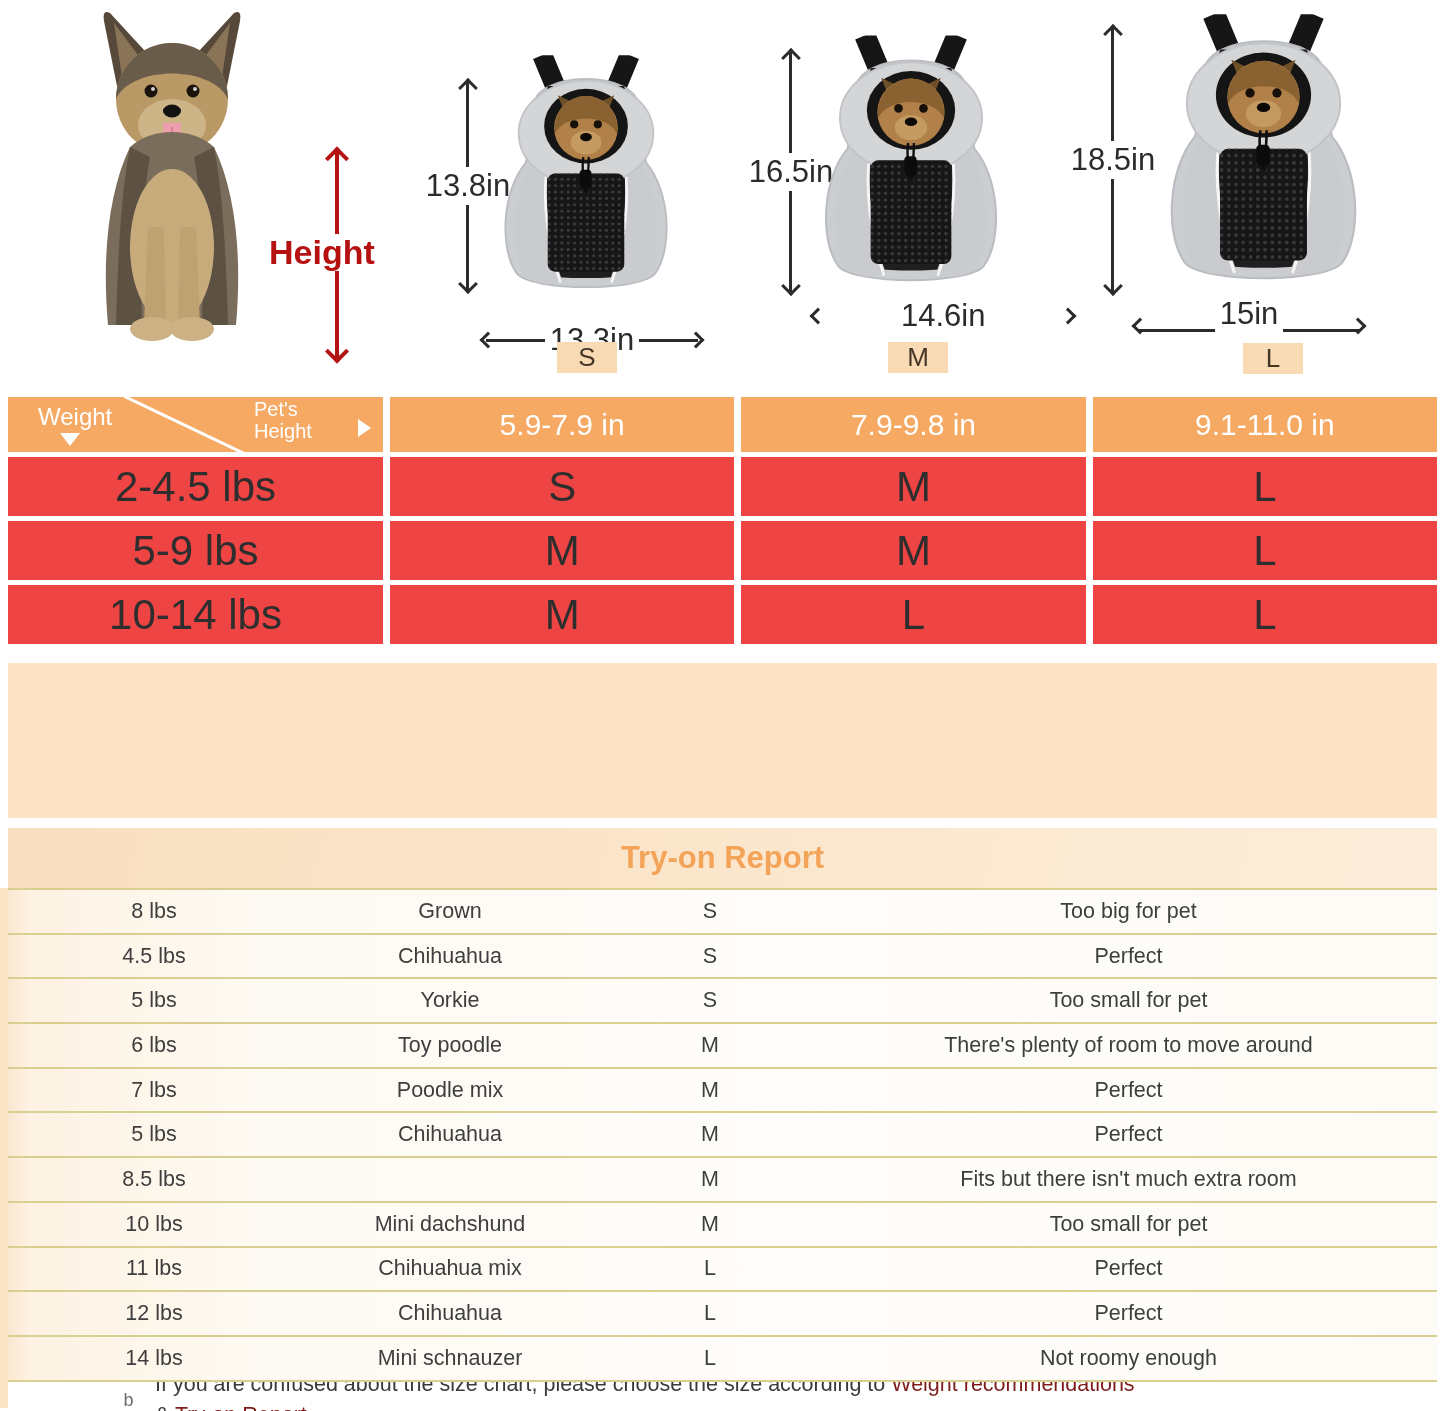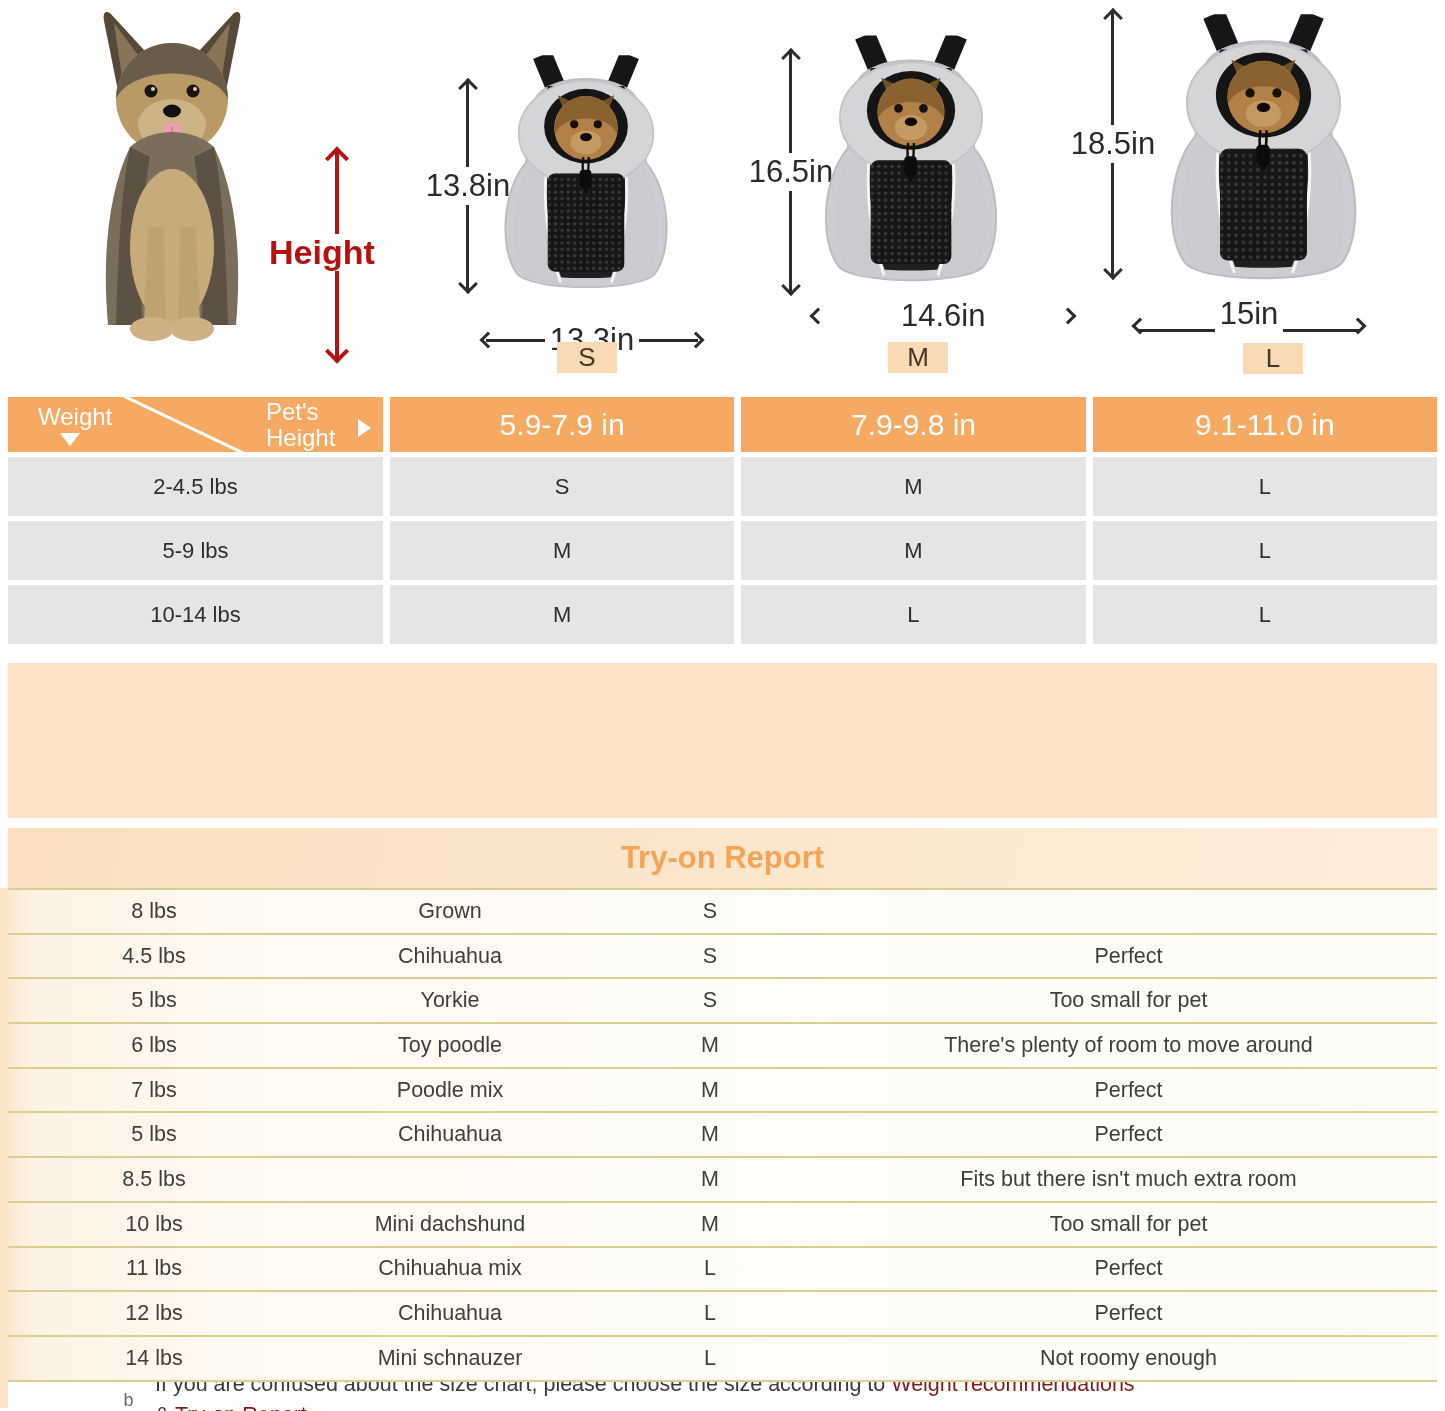--- a/index.html
+++ b/index.html
@@ -21,21 +21,21 @@
     background:#ffffff; padding:0 3px; line-height:1.1; }
 
   .fig { position:absolute; }
   .fig-s { left:390px; top:28px;  width:320px; height:348px; }
   .fig-m { left:715px; top:8px;   width:320px; height:368px; }
   .fig-l { left:1040px; top:0px;  width:345px; height:376px; }
 
   .varrow { position:absolute; width:3px; background:#2c2c2c; }
   .fig-s .varrow { left:76px; top:54px; height:208px; }
   .fig-m .varrow { left:74px; top:44px; height:240px; }
-  .fig-l .varrow { left:71px; top:12px; height:264px; }
+  .fig-l .varrow { left:71px; top:28px; height:264px; }
   .varrow::before { content:""; position:absolute; left:50%; top:-1px; transform:translate(-50%,0) rotate(45deg);
     width:11px; height:11px; border-left:3px solid #2c2c2c; border-top:3px solid #2c2c2c; }
   .varrow::after { content:""; position:absolute; left:50%; bottom:-1px; transform:translate(-50%,0) rotate(45deg);
     width:11px; height:11px; border-right:3px solid #2c2c2c; border-bottom:3px solid #2c2c2c; }
   .vlabel { position:absolute; top:50%; left:2px; transform:translate(-50%,-50%); background:#ffffff;
     padding:1px 4px; font-size:31px; color:#2b2b2b; white-space:nowrap; }
 
   .bp-svg { position:absolute; }
   .fig-s .bp-svg { left:105px; top:27px; width:182px; height:246px; }
   .fig-m .bp-svg { left:100px; top:27px; width:192px; height:260px; }
@@ -55,26 +55,26 @@
     display:flex; align-items:center; justify-content:center; }
   .fig-s .badge { left:167px; top:314px; width:60px; height:31px; }
   .fig-m .badge { left:173px; top:334px; width:60px; height:31px; }
   .fig-l .badge { left:203px; top:343px; width:60px; height:31px; }
 
   
   .chart { position:absolute; left:8px; top:397px; width:1429px;
     display:grid; grid-template-columns:375px 1fr 1fr 1fr; grid-template-rows:55px 59px 59px 59px; gap:5px 7px; }
   .cell { display:flex; align-items:center; justify-content:center; }
   .cell.head { background:#f5a963; color:#ffffff; font-size:30px; }
-  .cell.body { background:#e5e5e5; color:#2e2e2e; font-size:22px; }
+  .cell.body { background:#ef4444; color:#2e2e2e; font-size:42px; }
   .corner { position:relative; overflow:hidden; justify-content:flex-start; }
   .corner .cw { position:absolute; left:30px; top:6px; font-size:24px; }
   .corner .cw-tri { position:absolute; left:52px; top:36px; width:0; height:0;
     border:10px solid transparent; border-top:13px solid #ffffff; }
-  .corner .cph { position:absolute; left:258px; top:2px; width:92px; font-size:24px; line-height:1.08; }
+  .corner .cph { position:absolute; left:246px; top:2px; width:92px; font-size:20px; line-height:1.08; }
   .corner .cph-tri { position:absolute; left:350px; top:22px; width:0; height:0;
     border:9px solid transparent; border-left:13px solid #ffffff; }
   .corner .diag { position:absolute; left:117px; top:-2px; width:148px; height:3px; background:#ffffff;
     transform:rotate(25.5deg); transform-origin:0 0; }
 
   
   .notes { position:absolute; left:8px; top:663px; width:1429px; height:155px; background:#fce3c5; }
   .note { position:absolute; display:flex; align-items:center; gap:13px; }
   .note-0 { left:107px; top:675px; }
   .note-1 { left:107px; top:706px; min-height:62px; }
@@ -254,20 +254,21 @@
   </div>
 
   <div class="tryon-head">
     <span>Try-on Report</span>
   </div>
   <div class="tryon-table" id="tryon-table">
     <div class="trow">
       <div class="tc c1">8 lbs</div>
       <div class="tc c2">Grown</div>
       <div class="tc c3">S</div>
+      <div class="tc c4">Too big for pet</div>
     </div>
 
     <div class="trow">
       <div class="tc c1">4.5 lbs</div>
       <div class="tc c2">Chihuahua</div>
       <div class="tc c3">S</div>
       <div class="tc c4">Perfect</div>
     </div>
 
     <div class="trow">

